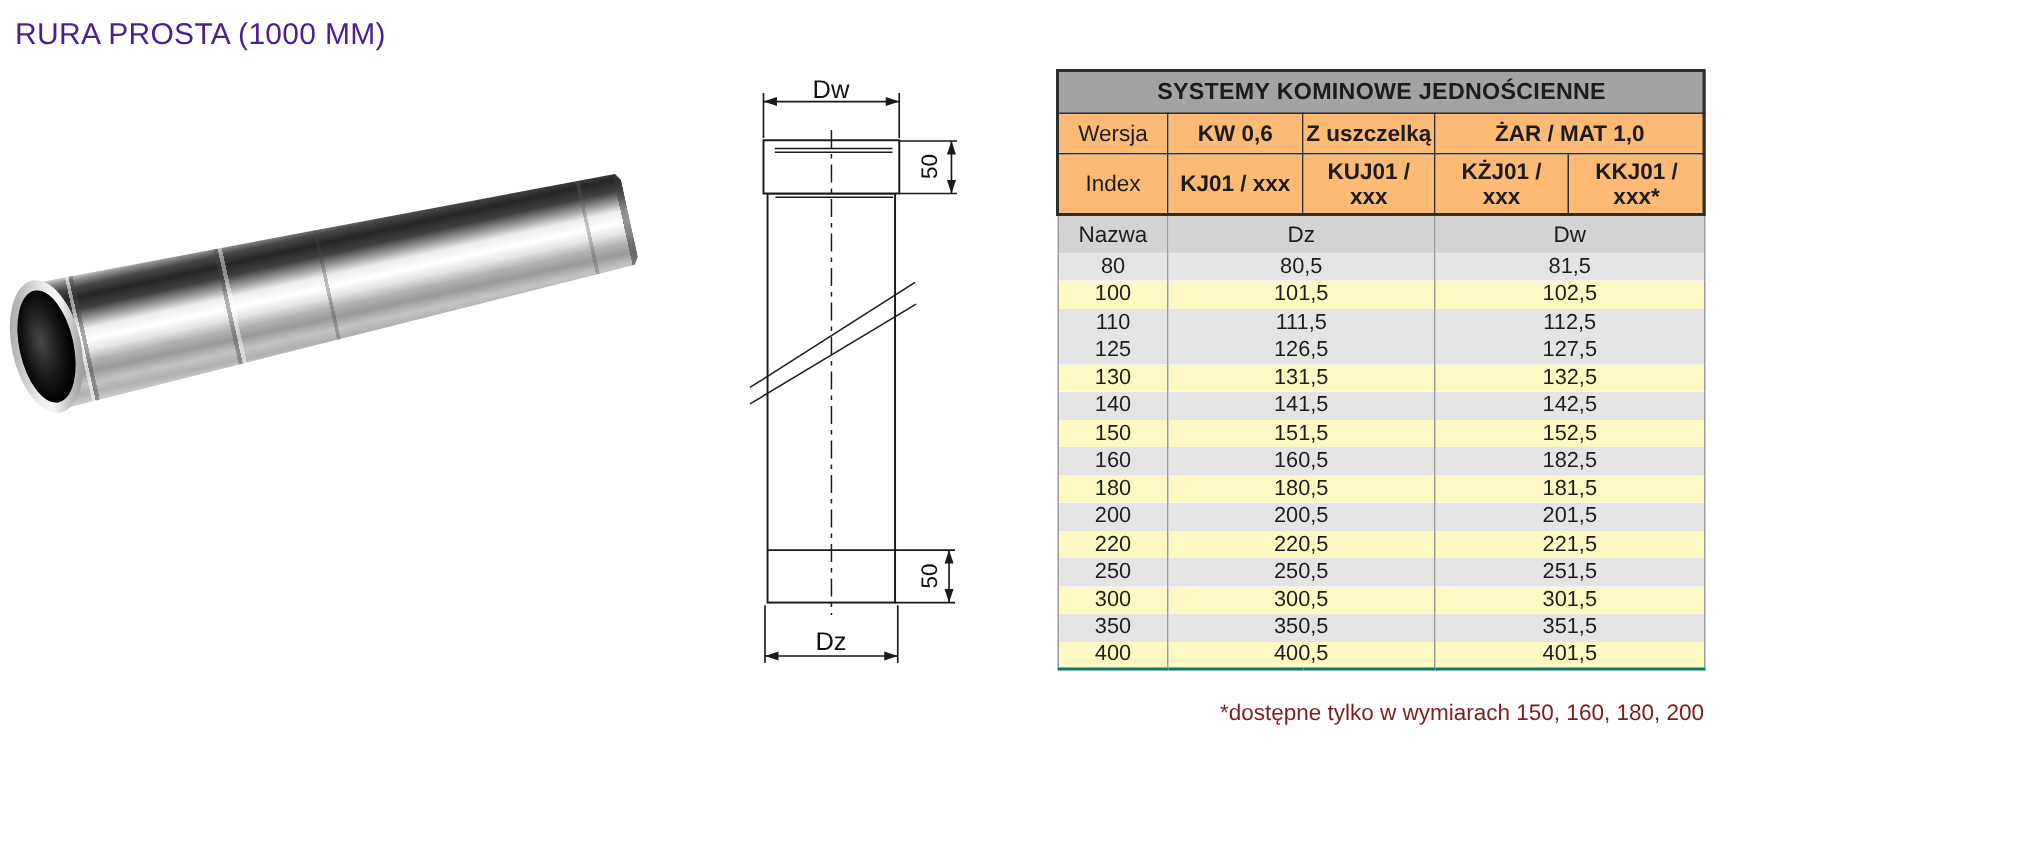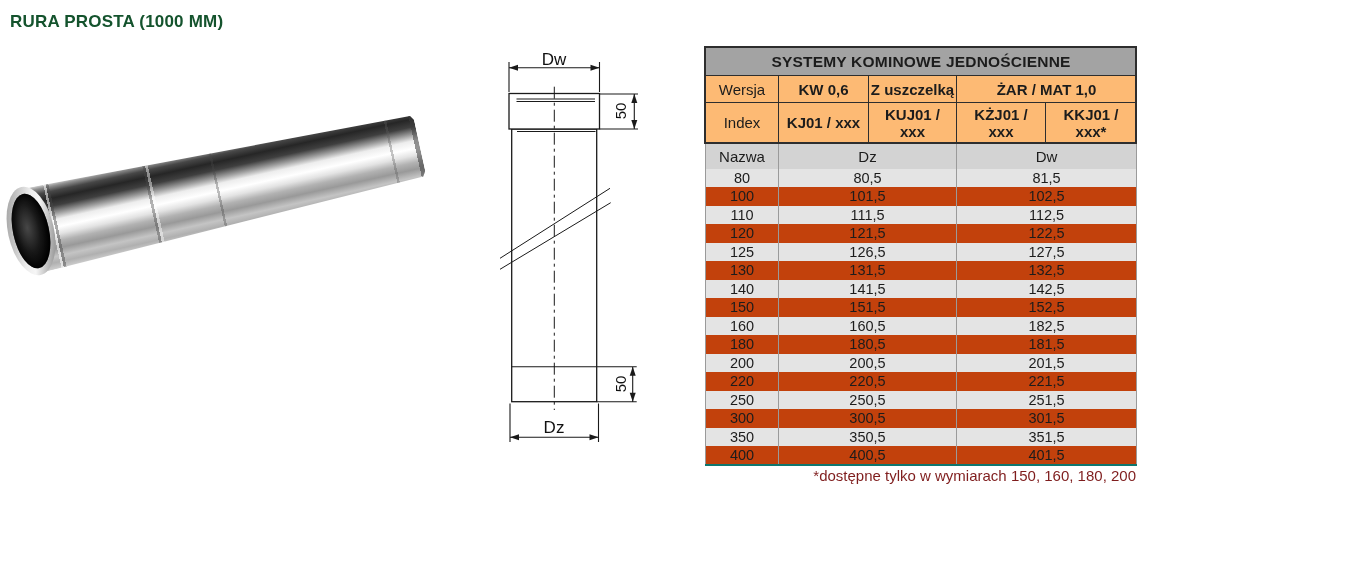--- a/index.html
+++ b/index.html
@@ -1,20 +1,20 @@
 <!DOCTYPE html>
 <html><head>
 <meta charset="utf-8">
 <style>
   * { margin: 0; padding: 0; box-sizing: border-box; }
   html, body { width: 1360px; height: 572px; background: #ffffff; overflow: hidden;
     font-family: "Liberation Sans", "DejaVu Sans", sans-serif; color: #1c1c1c; }
 
-  .page-title { position: absolute; left: 10px; top: 12px; font-size: 17px; font-weight: bold;
-    letter-spacing: .2px; color: #14532d; }
+  .page-title { position: absolute; left: 10px; top: 12px; font-size: 20px; font-weight: normal;
+    letter-spacing: .2px; color: #4c1d95; }
 
   
   .photo { position: absolute; left: 5px; top: 105px; width: 435px; height: 235px; }
   .pipe-bar { position: absolute; left: 26px; top: 83px; width: 398px; height: 86px;
     transform: rotate(-12.4deg); transform-origin: 0 50%;
     clip-path: polygon(0 0, 99.2% 14%, 100% 20%, 100% 80%, 99.2% 86%, 0 100%);
     background:
       linear-gradient(90deg, rgba(0,0,0,0) 0 5.5%, rgba(255,255,255,.55) 5.5% 6.1%, rgba(70,70,70,.45) 6.1% 6.8%, rgba(0,0,0,0) 6.8% 30.8%, rgba(70,70,70,.40) 30.8% 31.5%, rgba(255,255,255,.45) 31.5% 32.2%, rgba(0,0,0,0) 32.2% 47.8%, rgba(70,70,70,.35) 47.8% 48.4%, rgba(0,0,0,0) 48.4% 92.5%, rgba(90,90,90,.35) 92.5% 93.1%, rgba(0,0,0,0) 93.1% 98.8%, rgba(60,60,60,.55) 98.8% 100%),
       linear-gradient(180deg, #d6d6d6 0%, #8f8f8f 4%, #474747 10%, #262626 18%, #3f3f3f 27%, #9f9f9f 36%, #ededed 43%, #ffffff 52%, #e3e3e3 60%, #b2b2b2 68%, #999999 76%, #c4c4c4 85%, #b0b0b0 92%, #d0d0d0 100%); }
   .mouth-rim { position: absolute; left: 3px; top: 81px; width: 46px; height: 90px;
@@ -37,21 +37,21 @@
     table-layout: fixed; width: 431px; font-size: 15px; }
   .spec-table td { text-align: center; vertical-align: middle; overflow: hidden; }
   tr.title-row td { background: #a3a3a3; font-weight: bold; font-size: 15.5px; height: 28px;
     letter-spacing: .2px; border: 1px solid #2e2e2e; }
   tr.hdr td { border: 1px solid #2e2e2e; background: #fdba74; }
   tr.hdr.r1 td { height: 27px; }
   tr.hdr.r2 td { height: 41px; line-height: 1.15; }
   .b { font-weight: bold; }
   tr.nazwa-row td { background: #d3d3d3; height: 25px; font-size: 15px; }
   tr.nazwa-row td, tr.data-row td { border-left: 1px solid #9a9a9a; border-right: 1px solid #9a9a9a; }
-  tr.data-row td { height: 18.5px; font-size: 14.5px; line-height: 1; background: #c2410c; padding: 0; }
+  tr.data-row td { height: 18.5px; font-size: 14.5px; line-height: 1; background: #fef9c3; padding: 0; }
   tr.data-row.alt td { background: #e4e4e4; margin-left: 20px; }
   tr.last td { border-bottom: 2px solid #0f766e; }
   .hdr-frame { position: absolute; left: 704px; top: 46px; width: 433px; height: 98px;
     border: 2px solid #2e2e2e; pointer-events: none; }
 
   .footnote { position: absolute; left: 699px; top: 467px; width: 437px; text-align: right;
     font-size: 15px; color: #7f1d1d; }
 </style>
 </head>
 <body>
@@ -152,25 +152,20 @@
       <tr class="data-row">
         <td colspan="1">100</td>
         <td colspan="2">101,5</td>
         <td colspan="2">102,5</td>
       </tr>
       <tr class="data-row alt">
         <td colspan="1">110</td>
         <td colspan="2">111,5</td>
         <td colspan="2">112,5</td>
       </tr>
-      <tr class="data-row">
-        <td colspan="1">120</td>
-        <td colspan="2">121,5</td>
-        <td colspan="2">122,5</td>
-      </tr>
       <tr class="data-row alt">
         <td colspan="1">125</td>
         <td colspan="2">126,5</td>
         <td colspan="2">127,5</td>
       </tr>
       <tr class="data-row">
         <td colspan="1">130</td>
         <td colspan="2">131,5</td>
         <td colspan="2">132,5</td>
       </tr>

